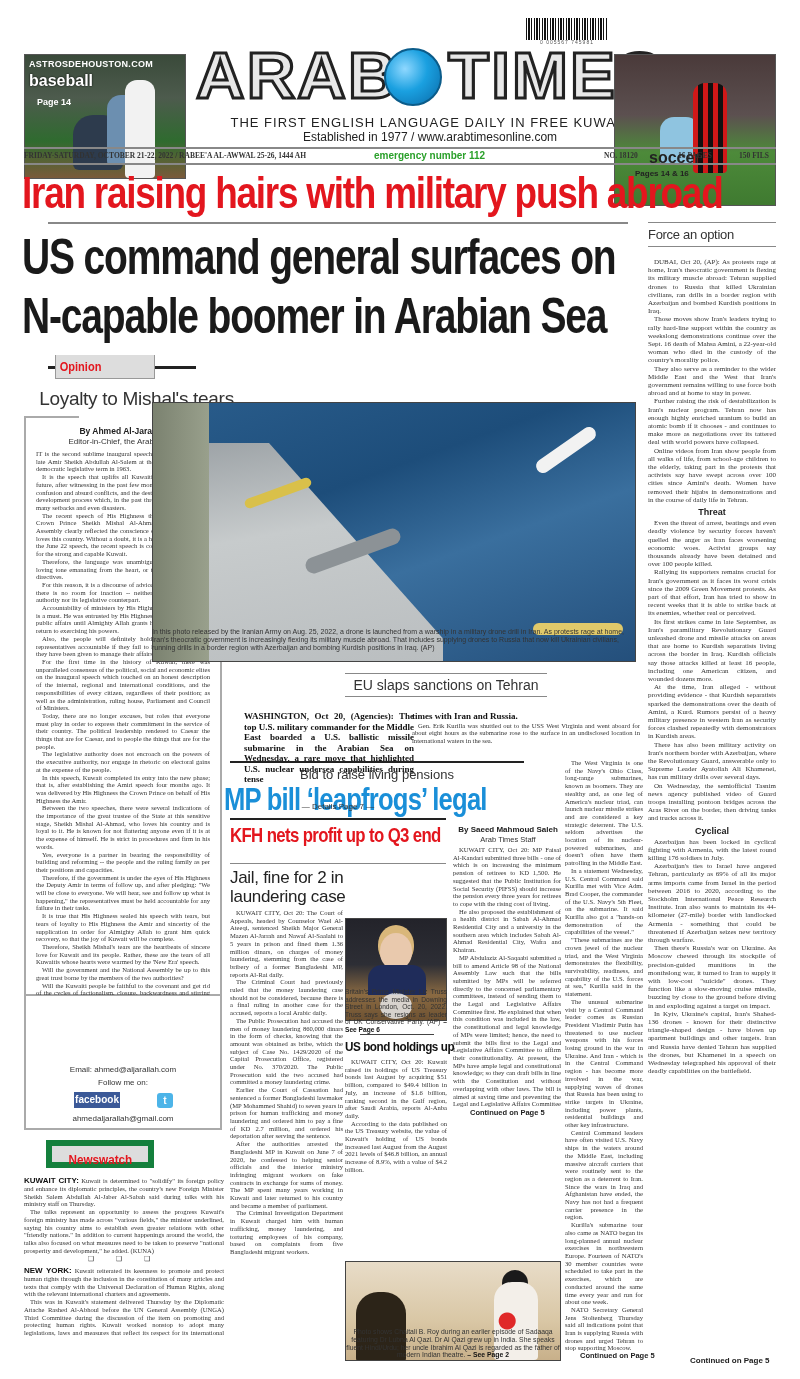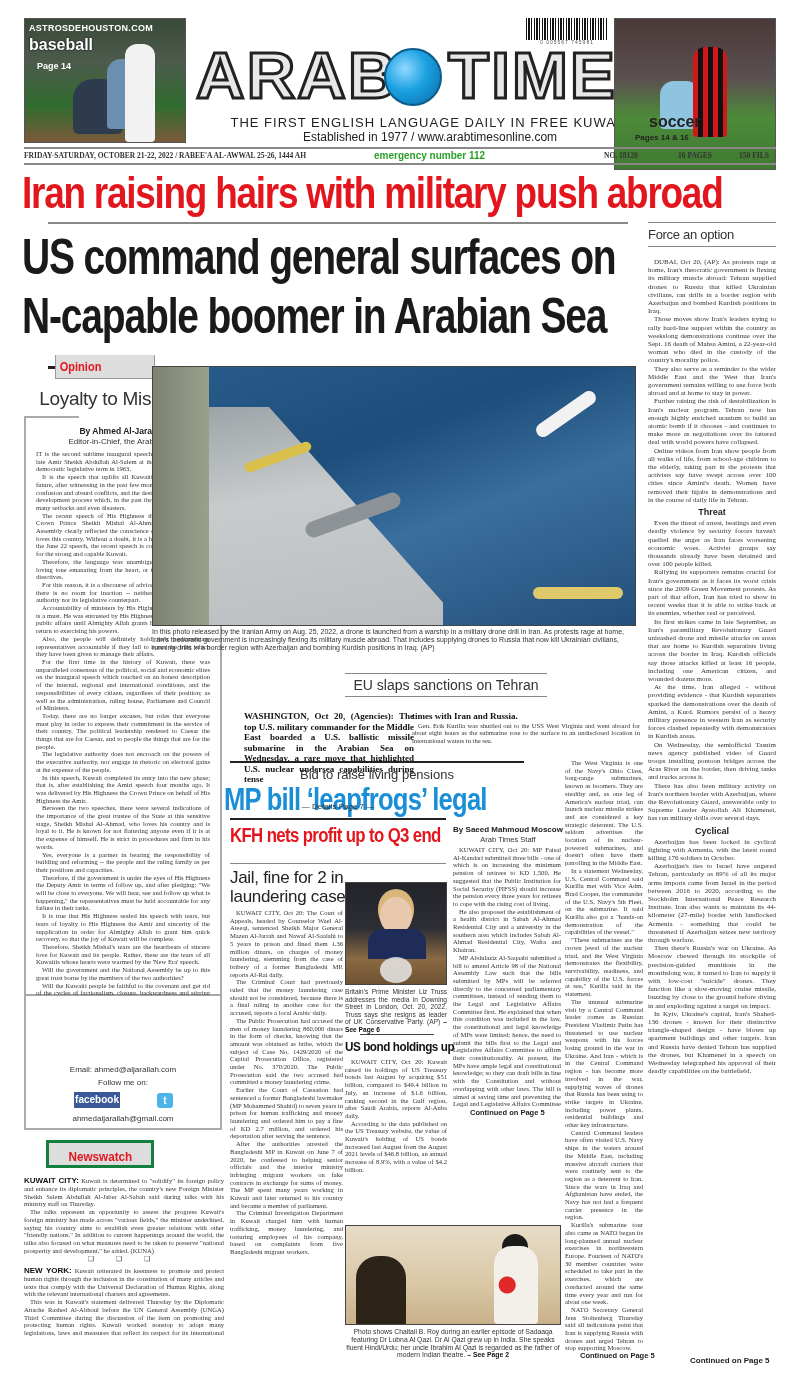--- a/index.html
+++ b/index.html
@@ -1,21 +1,21 @@
 <!DOCTYPE html>
 <html><head>
 <meta charset="utf-8">
 <style>
   * { box-sizing: border-box; margin: 0; padding: 0; }
   html, body { width: 800px; height: 1379px; background: #fff; overflow: hidden; }
   body { position: relative; font-family: "Liberation Serif", serif; color: #222; }
   .abs { position: absolute; }
   .body-text { font-family: "Liberation Serif", serif; font-size: 7px; line-height: 8.2px; color: #333; text-align: justify; }
   .body-text p { text-indent: 6px; }
-  .photo { overflow: hidden; }
+  .photo { overflow: hidden; margin-top: 36px; }
 
   
   #promo-left { left: 24px; top: 18px; width: 162px; height: 125px; border: 1px solid #555;
     background: linear-gradient(180deg, #3a4a3a 0%, #4d5b4d 35%, #2f6b2f 70%, #7a5a3a 100%); }
   #promo-left .site { position:absolute; left:4px; top:4px; color:#fff; font: bold 9px "Liberation Sans", sans-serif; letter-spacing: .3px;}
   #promo-left .sport { position:absolute; left:4px; top:17px; color:#fff; font: bold 16px "Liberation Sans", sans-serif; text-shadow: 0 0 2px #000;}
   #promo-left .pg { position:absolute; left:12px; top:42px; color:#fff; font: bold 9px "Liberation Sans", sans-serif;}
   #promo-left .fig1 { position:absolute; left:100px; top:25px; width:30px; height:98px; background:#f2f2f2; border-radius: 12px 12px 4px 4px;}
   #promo-left .fig2 { position:absolute; left:48px; top:60px; width:50px; height:55px; background:#2d3b4d; border-radius: 20px 20px 6px 6px;}
   #promo-left .fig3 { position:absolute; left:82px; top:40px; width:36px; height:70px; background:#6c8fb0; border-radius: 14px 14px 4px 4px;}
@@ -62,21 +62,21 @@
   #opinion-box-top { left: 24px; top: 416px; width: 198px; height: 2px; background: linear-gradient(90deg,#aaa 0 55px,transparent 55px 130px,#aaa 130px); }
   #opinion-author { left: 24px; top: 426px; width: 198px; text-align: center; font: bold 8.5px "Liberation Sans", sans-serif; color:#222;}
   #opinion-role { left: 24px; top: 437px; width: 198px; text-align: center; font: 8px "Liberation Sans", sans-serif; color:#333;}
   #opinion-body { left: 36px; top: 450px; width: 174px; height: 545px; overflow:hidden; font-size: 6.6px; line-height: 7.7px; }
   #opinion-email { left: 24px; top: 1065px; width: 198px; text-align:center; font: 8px "Liberation Sans", sans-serif; color:#333;}
   #opinion-follow { left: 24px; top: 1078px; width: 198px; text-align:center; font: 8px "Liberation Sans", sans-serif; color:#333;}
   #fb-btn { left: 74px; top: 1092px; width: 46px; height: 16px; background:#3b5998; color:#fff; font: bold 10px "Liberation Sans", sans-serif; text-align:center; line-height:16px;}
   #tw-btn { left: 157px; top: 1093px; width: 16px; height: 15px; background:#4cb4e8; border-radius: 3px; color:#fff; font: bold 10px "Liberation Sans", sans-serif; text-align:center; line-height:15px;}
   #opinion-gmail { left: 24px; top: 1114px; width: 198px; text-align:center; font: 8px "Liberation Sans", sans-serif; color:#333;}
   #opinion-box2 { left: 24px; top: 996px; width: 198px; height: 134px; border: 2px solid #aaa; border-top:none;}
-  #news-tab { left: 46px; top: 1140px; width: 108px; height: 28px; background:#ddd; border: 3px solid #15803d; text-align:center; }
+  #news-tab { left: 46px; top: 1140px; width: 108px; height: 28px; background:#ddd; border: 6px solid #15803d; text-align:center; }
   #news-tab span { font: bold 13px "Liberation Sans", sans-serif; color:#e3161e; line-height: 28px; display:inline-block; transform: scaleX(.9);}
   #newswatch-body { left: 24px; top: 1176px; width: 200px; height: 160px; overflow:hidden; font-size: 6.6px; line-height: 7.7px;}
   .nw-dateline { font: bold 8px "Liberation Sans", sans-serif; color:#111; }
   .nw-sep { text-align:center; letter-spacing: 10px; font-size: 7px; text-indent:0 !important; margin: 2px 0;}
 
   
   #main-photo { left: 152px; top: 366px; width: 484px; height: 260px; border: 1px solid #444;
     background: linear-gradient(160deg, #2a5d8c 0%, #1d4d7a 35%, #3a6f9e 60%, #244f7b 100%); }
   #main-photo .ship { position:absolute; left:0; top:40px; width:290px; height:230px; background: linear-gradient(170deg, #9aa0a4 0%, #c7cbcc 40%, #b9bdbf 100%); clip-path: polygon(0 0, 40% 0, 100% 85%, 100% 100%, 0 100%);}
   #main-photo .wall { position:absolute; left:0; top:0; width:56px; height:260px; background: linear-gradient(90deg,#7b8270,#99a08c); }
@@ -179,24 +179,24 @@
   <p>DUBAI, Oct 20, (AP): As protests rage at home, Iran's theocratic government is flexing its military muscle abroad: Tehran supplied drones to Russia that killed Ukrainian civilians, ran drills in a border region with Azerbaijan and bombed Kurdish positions in Iraq.</p>
   <p>Those moves show Iran's leaders trying to rally hard-line support within the country as weekslong demonstrations continue over the Sept. 16 death of Mahsa Amini, a 22-year-old woman who died in the custody of the country's morality police.</p>
   <p>They also serve as a reminder to the wider Middle East and the West that Iran's government remains willing to use force both abroad and at home to stay in power.</p>
   <p>Further raising the risk of destabilization is Iran's nuclear program. Tehran now has enough highly enriched uranium to build an atomic bomb if it chooses - and continues to make more as negotiations over its tattered deal with world powers have collapsed.</p>
   <p>Online videos from Iran show people from all walks of life, from school-age children to the elderly, taking part in the protests that activists say have swept across over 100 cities since Amini's death. Women have removed their hijabs in demonstrations and in the course of daily life in Tehran.</p>
   <p class="subhead-r">Threat</p>
   <p>Even the threat of arrest, beatings and even deadly violence by security forces haven't quelled the anger as Iran faces worsening economic woes. Activist groups say thousands already have been detained and over 100 people killed.</p>
   <p>Rallying its supporters remains crucial for Iran's government as it faces its worst crisis since the 2009 Green Movement protests. As part of that effort, Iran has tried to show in recent weeks that it is able to strike back at its enemies, whether real or perceived.</p>
   <p>Its first strikes came in late September, as Iran's paramilitary Revolutionary Guard unleashed drone and missile attacks on areas that are home to Kurdish separatists living across the border in Iraq. Kurdish officials say those attacks killed at least 16 people, including one American citizen, and wounded dozens more.</p>
   <p>At the time, Iran alleged - without providing evidence - that Kurdish separatists sparked the demonstrations over the death of Amini, a Kurd. Rumors persist of a heavy military presence in western Iran as security forces clashed repeatedly with demonstrators in Kurdish areas.</p>
+  <p>There has also been military activity on Iran's northern border with Azerbaijan, where the Revolutionary Guard, answerable only to Supreme Leader Ayatollah Ali Khamenei, has run military drills over several days.</p>
   <p>On Wednesday, the semiofficial Tasnim news agency published video of Guard troops installing pontoon bridges across the Aras River on the border, then driving tanks and trucks across it.</p>
-  <p>There has also been military activity on Iran's northern border with Azerbaijan, where the Revolutionary Guard, answerable only to Supreme Leader Ayatollah Ali Khamenei, has run military drills over several days.</p>
   <p class="subhead-r">Cyclical</p>
-  <p>Azerbaijan has been locked in cyclical fighting with Armenia, with the latest round killing 176 soldiers in October.</p>
+  <p>Azerbaijan has been locked in cyclical fighting with Armenia, with the latest round killing 176 soldiers in July.</p>
   <p>Azerbaijan's ties to Israel have angered Tehran, particularly as 69% of all its major arms imports came from Israel in the period between 2016 to 2020, according to the Stockholm International Peace Research Institute. Iran also wants to maintain its 44-kilometer (27-mile) border with landlocked Armenia - something that could be threatened if Azerbaijan seizes new territory through warfare.</p>
   <p>Then there's Russia's war on Ukraine. As Moscow chewed through its stockpile of precision-guided munitions in the monthslong war, it turned to Iran to supply it with low-cost "suicide" drones. They function like a slow-moving cruise missile, buzzing by close to the ground before diving in and exploding against a target on impact.</p>
   <p>In Kyiv, Ukraine's capital, Iran's Shahed-136 drones - known for their distinctive triangle-shaped design - have blown up apartment buildings and other targets. Iran and Russia have denied Tehran has supplied the drones, but Khamenei in a speech on Wednesday telegraphed his approval of their deadly capabilities on the battlefield.</p>
 </div>
 <div id="cont-right" class="abs">Continued on Page 5</div>
 
 <div id="opinion-rule" class="abs"></div>
 <div id="opinion-tab" class="abs"><span>Opinion</span></div>
 <div id="opinion-title" class="abs">Loyalty to Mishal's tears</div>
 <div id="opinion-box" class="abs"></div>
@@ -285,21 +285,21 @@
   <span>Britain's Prime Minister Liz Truss addresses the media in Downing Street in London, Oct. 20, 2022. Truss says she resigns as leader of UK Conservative Party. (AP)</span>
   <b>– See Page 6</b>
 </div>
 <div id="bond-rule" class="abs"></div>
 <div id="bond-title" class="abs">US bond holdings up</div>
 <div id="bond-body" class="abs body-text">
   <p>KUWAIT CITY, Oct 20: Kuwait raised its holdings of US Treasury bonds last August by acquiring $51 billion, compared to $49.4 billion in July, an increase of $1.6 billion, ranking second in the Gulf region, after Saudi Arabia, reports Al-Anba daily.</p>
   <p>According to the data published on the US Treasury website, the value of Kuwait's holding of US bonds increased last August from the August 2021 levels of $46.8 billion, an annual increase of 8.9%, with a value of $4.2 billion.</p>
 </div>
 
-<div id="mp-author" class="abs">By Saeed Mahmoud Moscow</div>
+<div id="mp-author" class="abs">By Saeed Mahmoud Saleh</div>
 <div id="mp-staff" class="abs">Arab Times Staff</div>
 <div id="mp-body" class="abs body-text">
   <p>KUWAIT CITY, Oct 20: MP Faisal Al-Kandari submitted three bills - one of which is on increasing the minimum pension of retirees to KD 1,500. He suggested that the Public Institution for Social Security (PIFSS) should increase the pension every three years for retirees to cope with the rising cost of living.</p>
   <p>He also proposed the establishment of a health district in Sabah Al-Ahmad Residential City and a university in the southern area which includes Sabah Al-Ahmad Residential City, Wafra and Khairan.</p>
   <p>MP Abdulaziz Al-Saqaabi submitted a bill to amend Article 98 of the National Assembly Law such that the bills submitted by MPs will be referred directly to the concerned parliamentary committees, instead of sending them to the Legal and Legislative Affairs Committee first. He explained that when this condition was included in the law, the constitutional and legal knowledge of MPs were limited; hence, the need to submit the bills first to the Legal and Legislative Affairs Committee to affirm their constitutionality. At present, the MPs have ample legal and constitutional knowledge; so they can draft bills in line with the Constitution and without overlapping with other laws. The bill is aimed at saving time and preventing the Legal and Legislative Affairs Committee from manipulating the procedure to serve personal</p>
 </div>
 <div id="mp-cont" class="abs">Continued on Page 5</div>
 
 <div id="wv-body" class="abs body-text">
   <p>The West Virginia is one of the Navy's Ohio Class, long-range submarines, known as boomers. They are stealthy and, as one leg of America's nuclear triad, can launch nuclear missile strikes and are considered a key strategic deterrent. The U.S. seldom advertises the location of its nuclear-powered submarines, and doesn't often have them patrolling in the Middle East.</p>

